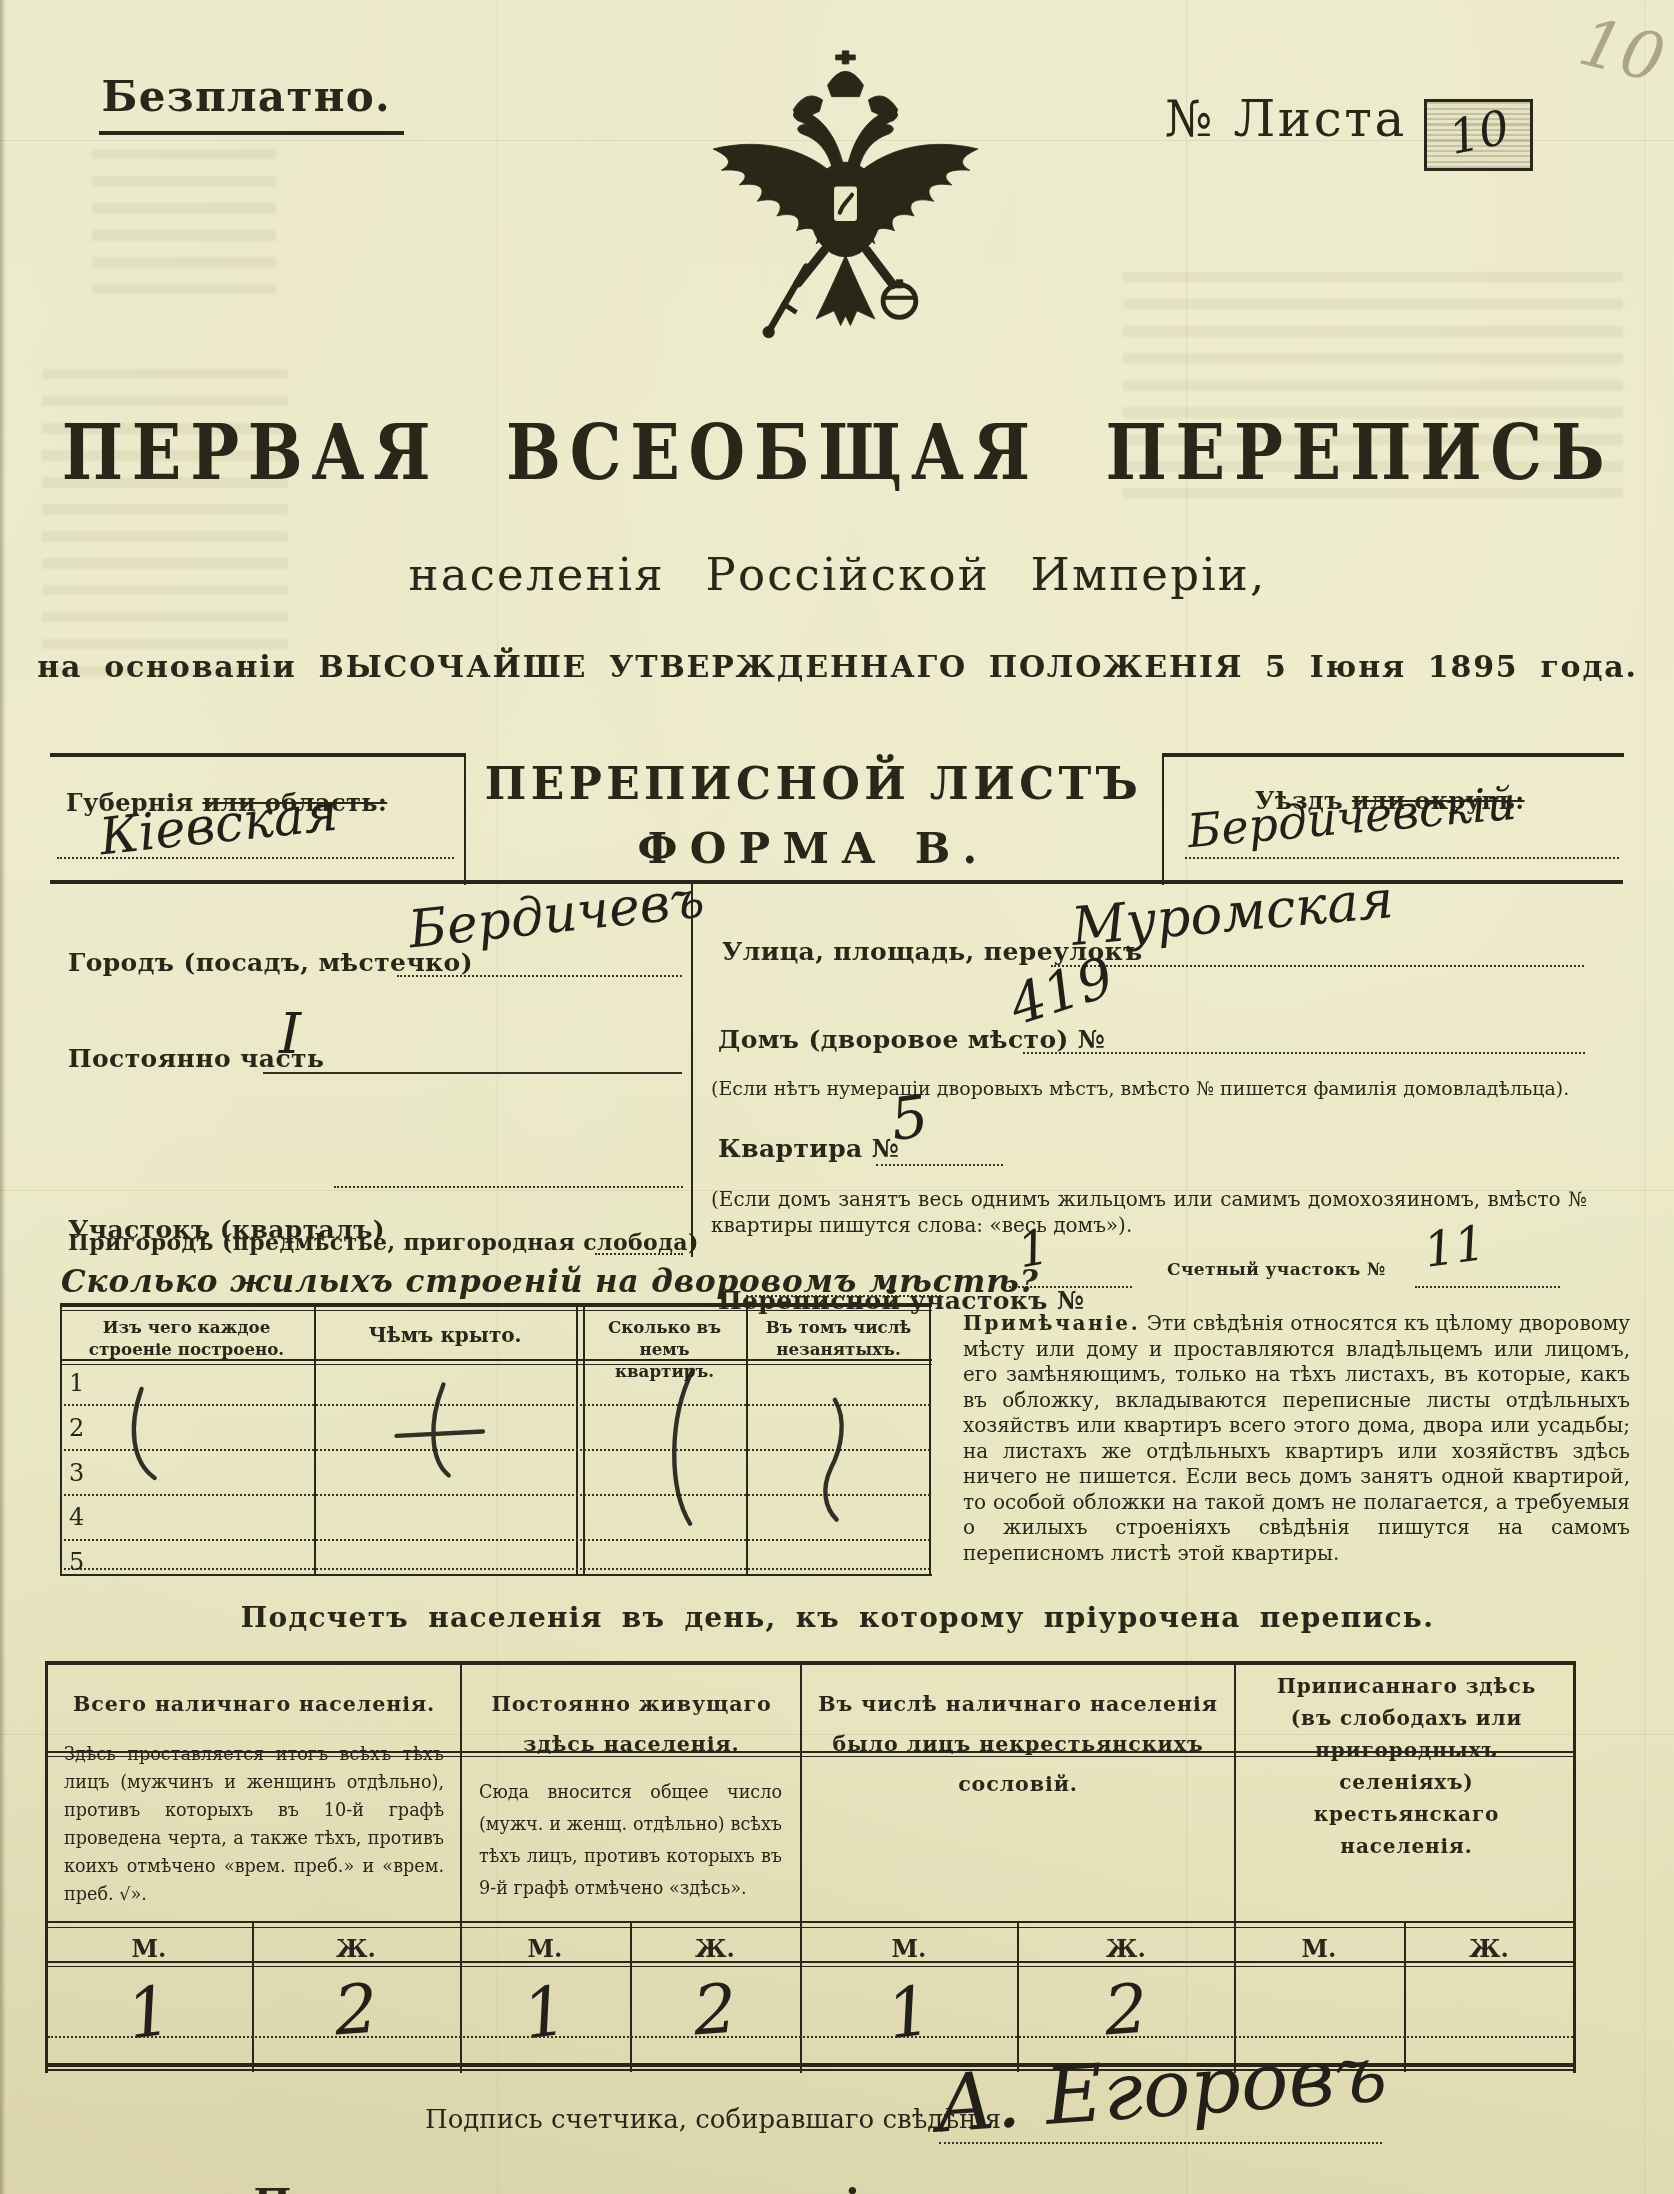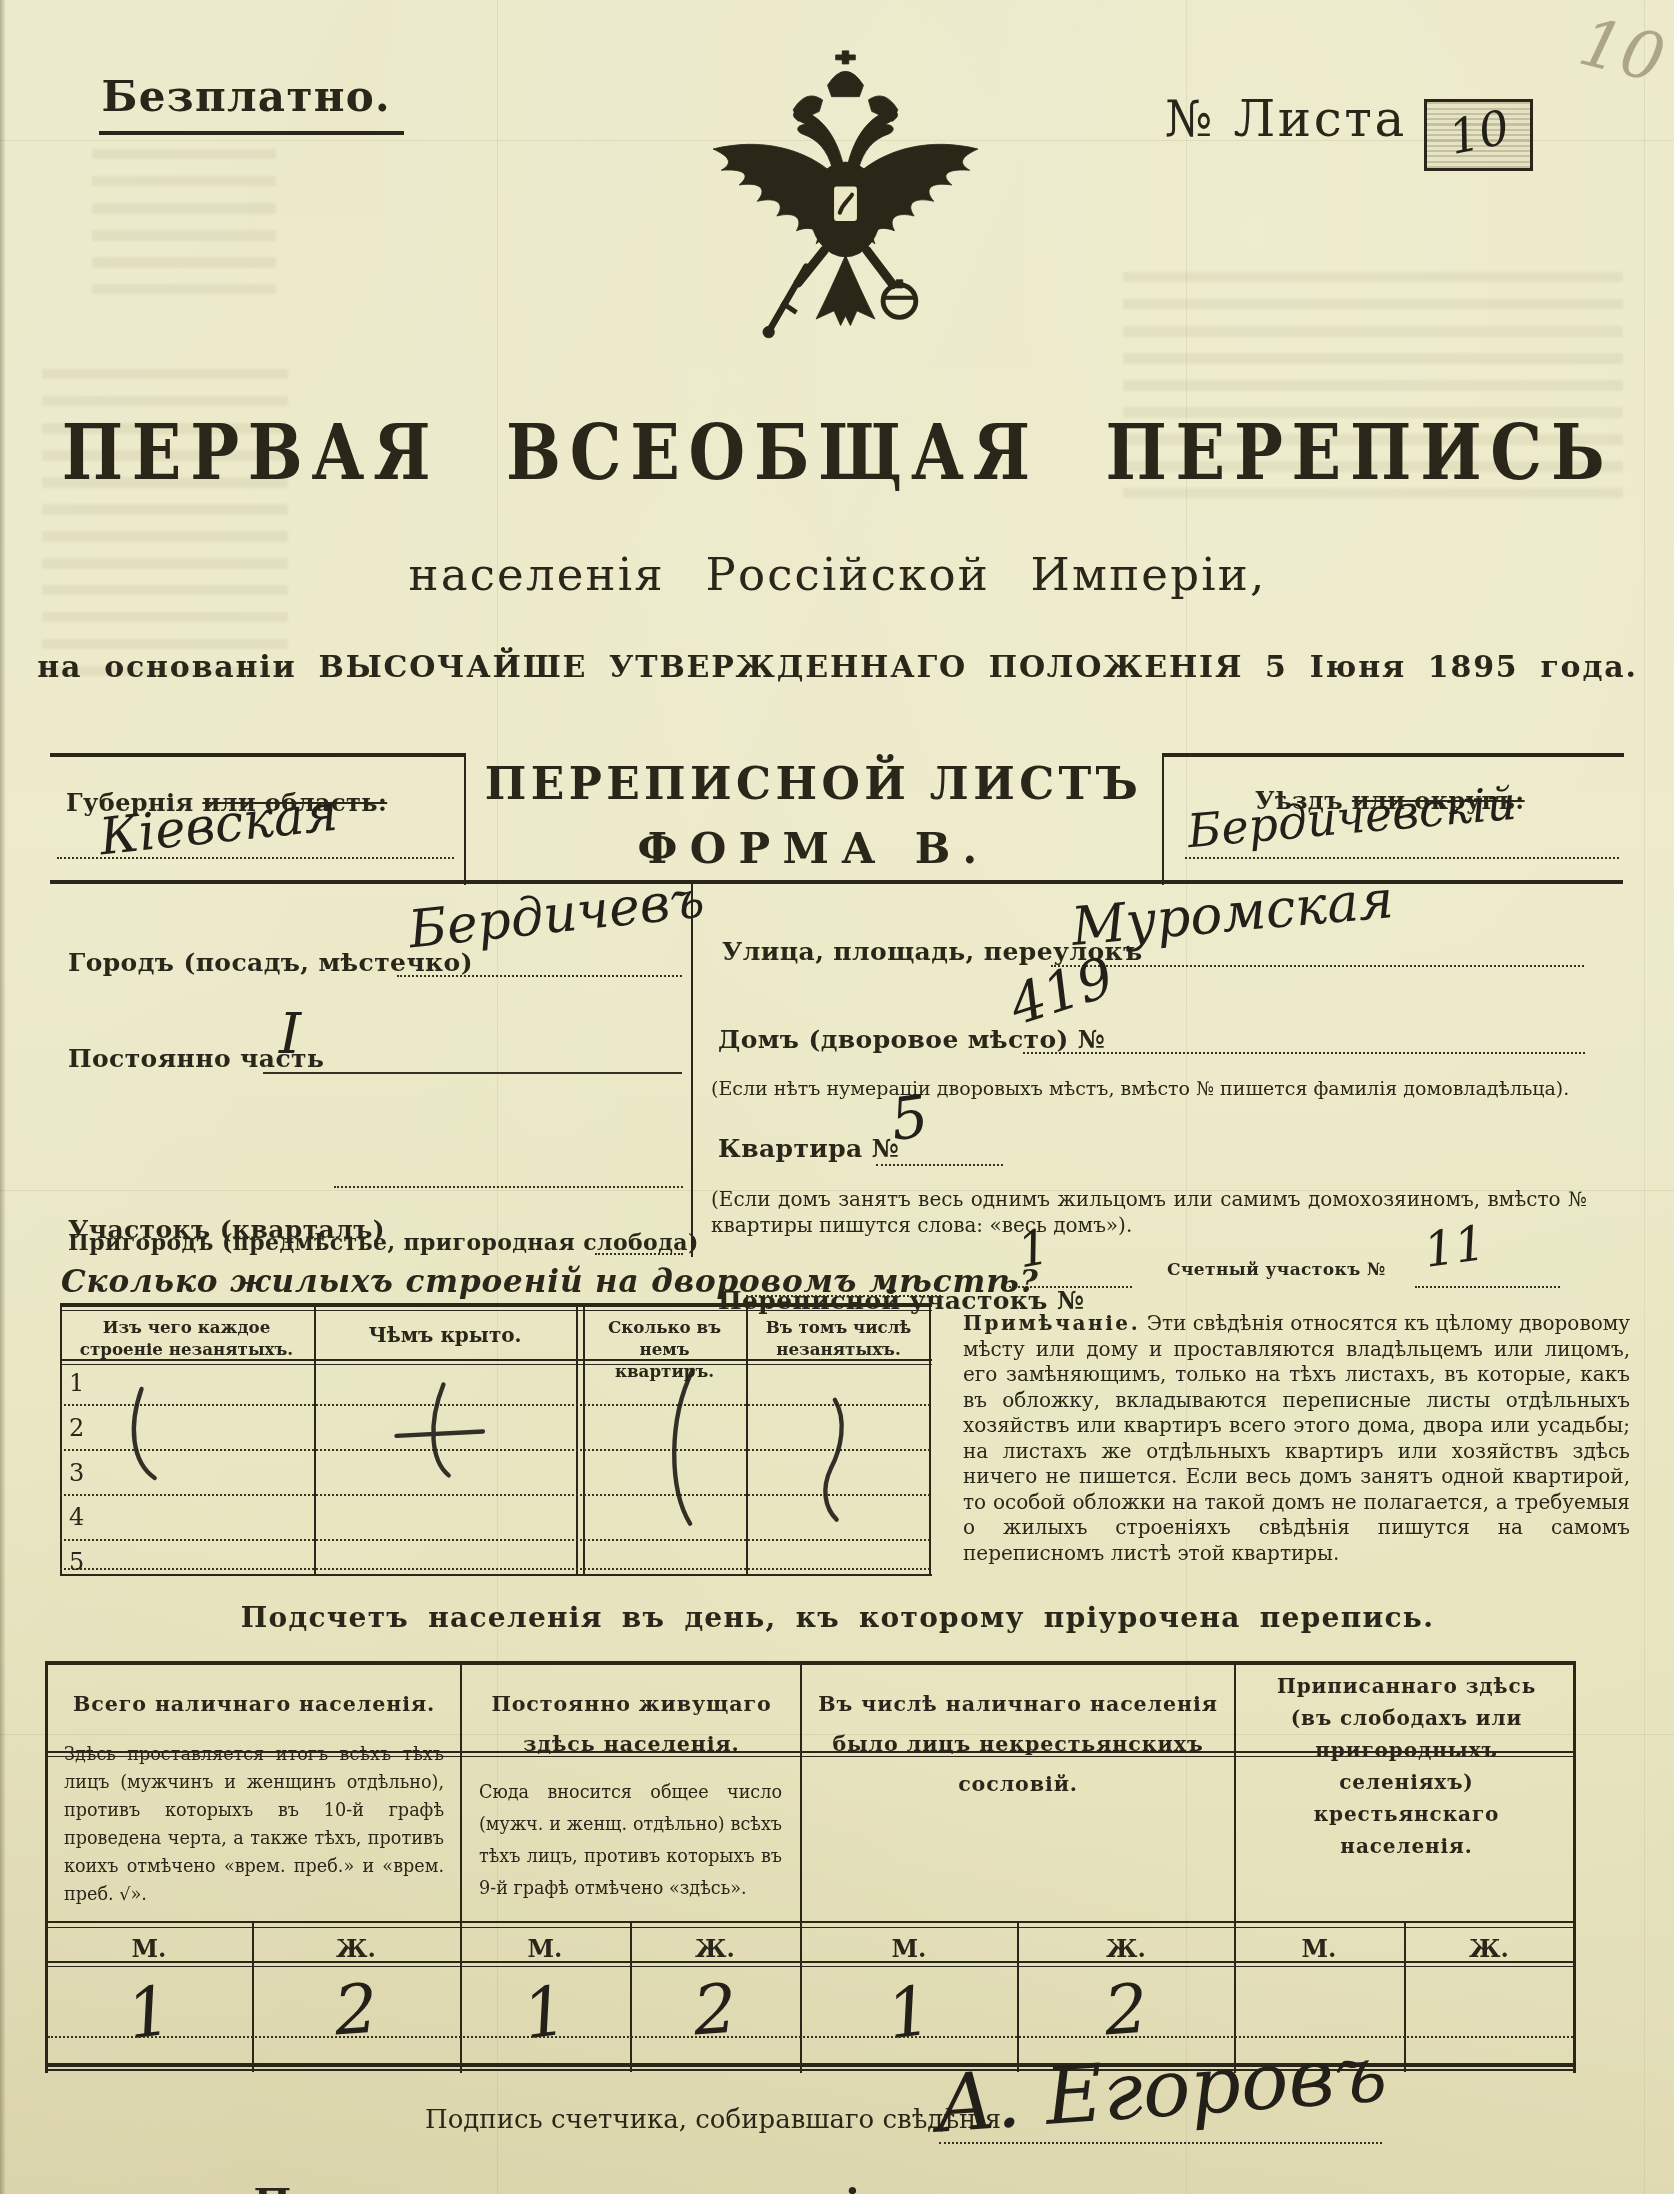--- a/index.html
+++ b/index.html
@@ -157,21 +157,21 @@
   <div class="solidline" style="left:60px;top:1303px;width:872px;height:4px;"></div>
   <div class="solidline" style="left:60px;top:1310px;width:872px;height:1.3px;"></div>
   <div class="vline" style="left:60px;top:1303px;height:272px;"></div>
   <div class="vline" style="left:929px;top:1303px;height:272px;"></div>
   <div class="vline" style="left:314px;top:1303px;height:272px;width:1.8px;"></div>
   <div class="vline" style="left:576px;top:1303px;height:272px;width:1.8px;"></div>
   <div class="vline" style="left:583px;top:1303px;height:272px;width:1.8px;"></div>
   <div class="vline" style="left:746px;top:1303px;height:272px;width:1.8px;"></div>
   <div class="solidline" style="left:60px;top:1574px;width:872px;height:2.2px;"></div>
 
-  <div class="abs tbl-head" style="left:66px;top:1316px;width:241px;">Изъ чего каждое строеніе незанятыхъ.</div>
+  <div class="abs tbl-head" style="left:66px;top:1316px;width:241px;">Изъ чего каждое строеніе построено.</div>
   <div class="abs tbl-head" style="left:320px;top:1324px;width:250px;font-size:20px;">Чѣмъ крыто.</div>
   <div class="abs tbl-head" style="left:590px;top:1316px;width:149px;">Сколько въ немъ квартиръ.</div>
   <div class="abs tbl-head" style="left:753px;top:1316px;width:171px;">Въ томъ числѣ незанятыхъ.</div>
   <div class="solidline" style="left:60px;top:1359px;width:872px;height:1.8px;"></div>
   <div class="solidline" style="left:60px;top:1364px;width:872px;height:1.3px;"></div>
 
   <div class="abs" style="left:69px;top:1369px;font-size:24px;">1</div>
   <div class="abs" style="left:69px;top:1414px;font-size:24px;">2</div>
   <div class="abs" style="left:69px;top:1459px;font-size:24px;">3</div>
   <div class="abs" style="left:69px;top:1503px;font-size:24px;">4</div>

